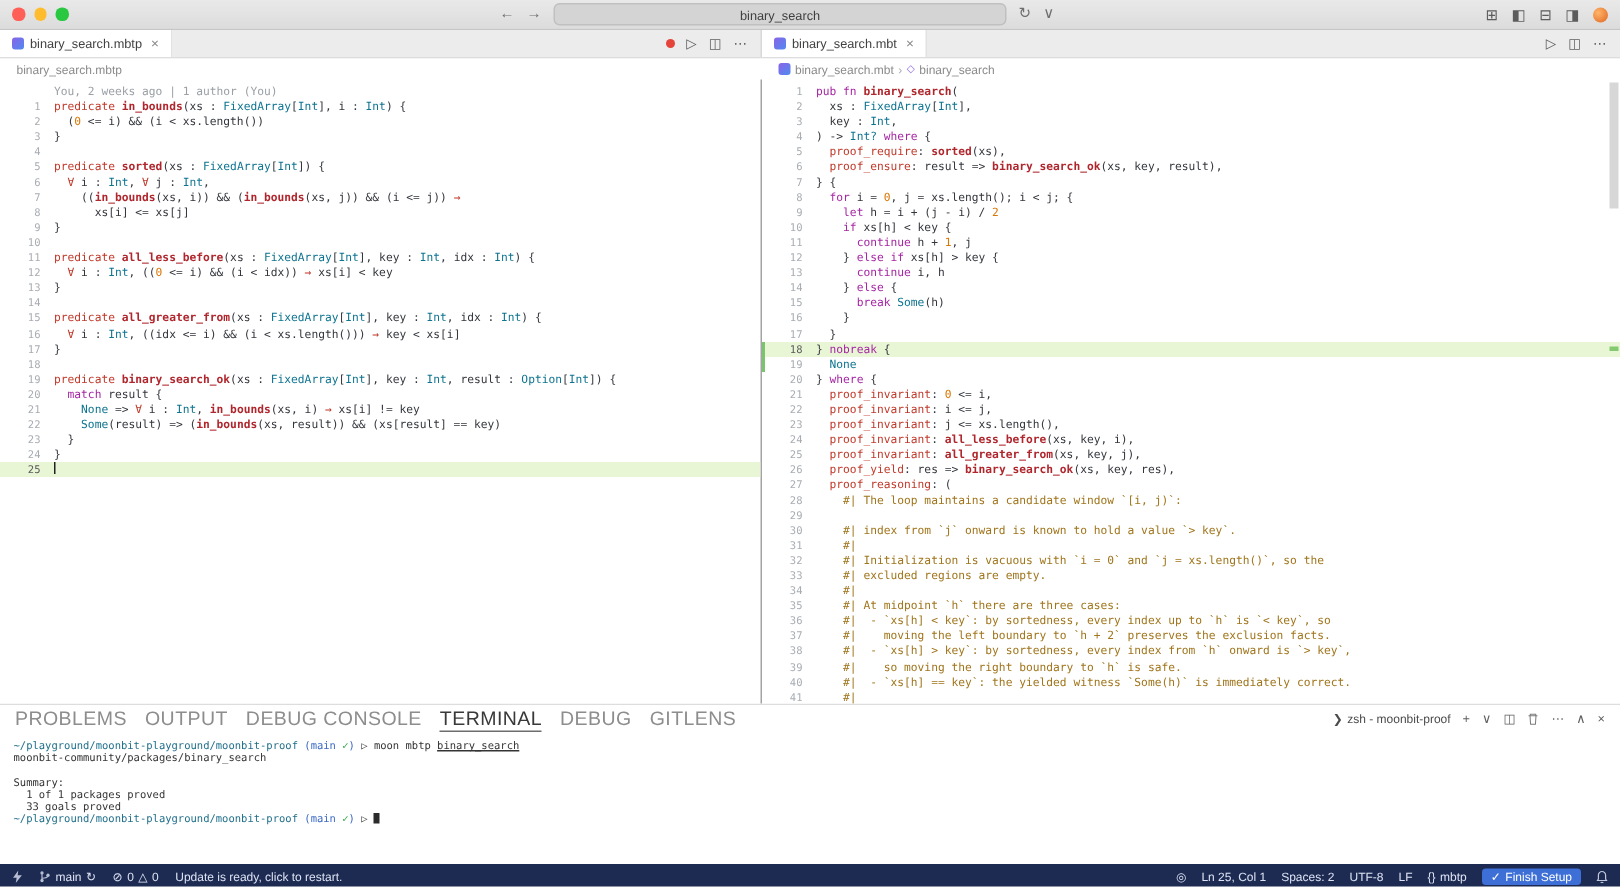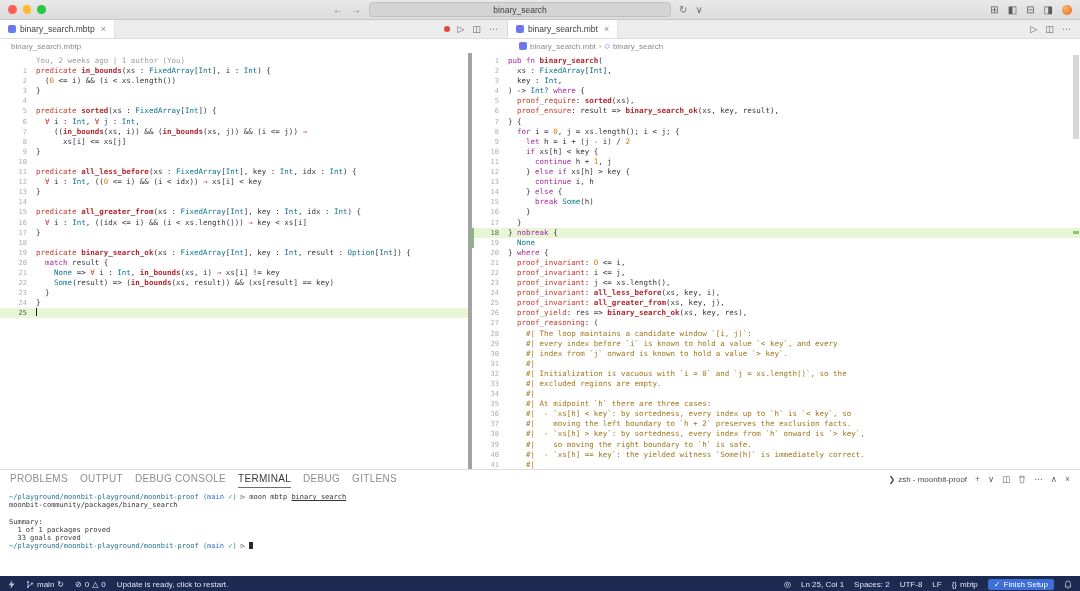--- a/index.html
+++ b/index.html
@@ -36,21 +36,21 @@
   
   .crumbrow{height:14px;flex:none;display:flex;align-items:center;background:#fff;font-size:8px;color:#8b8b8b;}
   .crumb{display:flex;align-items:center;gap:3px;padding:0 11px;box-sizing:border-box;}
   .crumb.c1{width:508px;}
   .crumb .sep{color:#aaa;}
   .sym-ic{color:#8a63e8;font-size:7px;}
 
   
   .editors{height:416px;flex:none;display:flex;background:#fff;position:relative;}
   .editor{position:relative;overflow:hidden;padding-top:3px;box-sizing:border-box;}
-  .ed-left{width:472px;border-right:4px solid #a3a3a3;}
+  .ed-left{width:508px;border-right:1px solid #a3a3a3;}
   .ed-right{flex:1;}
   .cl{display:flex;height:10.1px;white-space:pre;
       font-family:"DejaVu Sans Mono",monospace;font-size:7.5px;line-height:10.1px;}
   .gut{flex:none;width:27px;text-align:right;padding-right:9px;color:#a8adb3;font-size:7px;}
   .txt{flex:1;white-space:pre;}
   .cl.hl{background:#e9f6d5;}
   .cl.hl .gut{color:#5a5a5a;}
   .cl.chg{box-shadow:inset 2px 0 0 #7ac46f;}
   .caret{display:inline-block;width:1px;height:8px;background:#222;vertical-align:-1px;}
   .tk-k{color:#a626a4;}
@@ -60,21 +60,21 @@
   .tk-n{color:#d97706;}
   .tk-p{color:#33363c;}
   .tk-c{color:#a0751c;}
   .tk-g{color:#9aa0a6;}
   .vscroll{position:absolute;right:1px;top:2px;width:6px;height:84px;background:rgba(110,110,110,.28);}
   .vtick{position:absolute;right:1px;top:178px;width:6px;height:3px;background:#84c96f;}
 
   
   .panel{height:107px;flex:none;background:#fff;border-top:1px solid #ddd;box-sizing:border-box;}
   .phead{height:18px;display:flex;align-items:center;padding:0 10px;gap:12px;}
-  .ptab{font-size:10px;letter-spacing:.3px;color:#8d8d8d;height:100%;display:flex;align-items:center;
+  .ptab{font-size:13px;letter-spacing:.3px;color:#8d8d8d;height:100%;display:flex;align-items:center;
         border-bottom:1px solid transparent;box-sizing:border-box;}
   .ptab.active{color:#393939;border-bottom-color:#6d6d6d;}
   .pright{margin-left:auto;display:flex;align-items:center;gap:8px;color:#5f5f5f;font-size:8.5px;}
   .term-label{font-size:8px;color:#4c4c4c;display:flex;align-items:center;gap:3px;}
   .term{padding:5px 9px 0;font-family:"DejaVu Sans Mono",monospace;font-size:7px;line-height:8.2px;color:#343434;}
   .tline{white-space:pre;height:8.2px;}
   .t-path{color:#1f6f8b;text-align:center;}
   .t-git{color:#3b6ac4;}
   .t-check{color:#28a745;}
   .t-link{text-decoration:underline;}
@@ -212,21 +212,21 @@
         <div class="cl chg"><span class="gut">19</span><span class="txt"><span class="tk-p">  </span><span class="tk-t">None</span></span></div>
         <div class="cl"><span class="gut">20</span><span class="txt"><span class="tk-p">} </span><span class="tk-k">where</span><span class="tk-p"> {</span></span></div>
         <div class="cl"><span class="gut">21</span><span class="txt"><span class="tk-p">  </span><span class="tk-r">proof_invariant</span><span class="tk-p">: </span><span class="tk-n">0</span><span class="tk-p"> &lt;= i,</span></span></div>
         <div class="cl"><span class="gut">22</span><span class="txt"><span class="tk-p">  </span><span class="tk-r">proof_invariant</span><span class="tk-p">: i &lt;= j,</span></span></div>
         <div class="cl"><span class="gut">23</span><span class="txt"><span class="tk-p">  </span><span class="tk-r">proof_invariant</span><span class="tk-p">: j &lt;= xs.length(),</span></span></div>
         <div class="cl"><span class="gut">24</span><span class="txt"><span class="tk-p">  </span><span class="tk-r">proof_invariant</span><span class="tk-p">: </span><span class="tk-f">all_less_before</span><span class="tk-p">(xs, key, i),</span></span></div>
         <div class="cl"><span class="gut">25</span><span class="txt"><span class="tk-p">  </span><span class="tk-r">proof_invariant</span><span class="tk-p">: </span><span class="tk-f">all_greater_from</span><span class="tk-p">(xs, key, j),</span></span></div>
         <div class="cl"><span class="gut">26</span><span class="txt"><span class="tk-p">  </span><span class="tk-r">proof_yield</span><span class="tk-p">: res =&gt; </span><span class="tk-f">binary_search_ok</span><span class="tk-p">(xs, key, res),</span></span></div>
         <div class="cl"><span class="gut">27</span><span class="txt"><span class="tk-p">  </span><span class="tk-r">proof_reasoning</span><span class="tk-p">: (</span></span></div>
         <div class="cl"><span class="gut">28</span><span class="txt"><span class="tk-p">    </span><span class="tk-c">#| The loop maintains a candidate window `[i, j)`:</span></span></div>
-        <div class="cl"><span class="gut">29</span><span class="txt"><span class="tk-p">    </span><span class="tk-c">#| every index before `i` is known to hold a value `&lt; key`, and every</span></span></div>
+        <div class="cl"><span class="gut">29</span><span class="txt"><span class="tk-p">    </span></span></div>
         <div class="cl"><span class="gut">30</span><span class="txt"><span class="tk-p">    </span><span class="tk-c">#| index from `j` onward is known to hold a value `&gt; key`.</span></span></div>
         <div class="cl"><span class="gut">31</span><span class="txt"><span class="tk-p">    </span><span class="tk-c">#|</span></span></div>
         <div class="cl"><span class="gut">32</span><span class="txt"><span class="tk-p">    </span><span class="tk-c">#| Initialization is vacuous with `i = 0` and `j = xs.length()`, so the</span></span></div>
         <div class="cl"><span class="gut">33</span><span class="txt"><span class="tk-p">    </span><span class="tk-c">#| excluded regions are empty.</span></span></div>
         <div class="cl"><span class="gut">34</span><span class="txt"><span class="tk-p">    </span><span class="tk-c">#|</span></span></div>
         <div class="cl"><span class="gut">35</span><span class="txt"><span class="tk-p">    </span><span class="tk-c">#| At midpoint `h` there are three cases:</span></span></div>
         <div class="cl"><span class="gut">36</span><span class="txt"><span class="tk-p">    </span><span class="tk-c">#|  - `xs[h] &lt; key`: by sortedness, every index up to `h` is `&lt; key`, so</span></span></div>
         <div class="cl"><span class="gut">37</span><span class="txt"><span class="tk-p">    </span><span class="tk-c">#|    moving the left boundary to `h + 2` preserves the exclusion facts.</span></span></div>
         <div class="cl"><span class="gut">38</span><span class="txt"><span class="tk-p">    </span><span class="tk-c">#|  - `xs[h] &gt; key`: by sortedness, every index from `h` onward is `&gt; key`,</span></span></div>
         <div class="cl"><span class="gut">39</span><span class="txt"><span class="tk-p">    </span><span class="tk-c">#|    so moving the right boundary to `h` is safe.</span></span></div>

